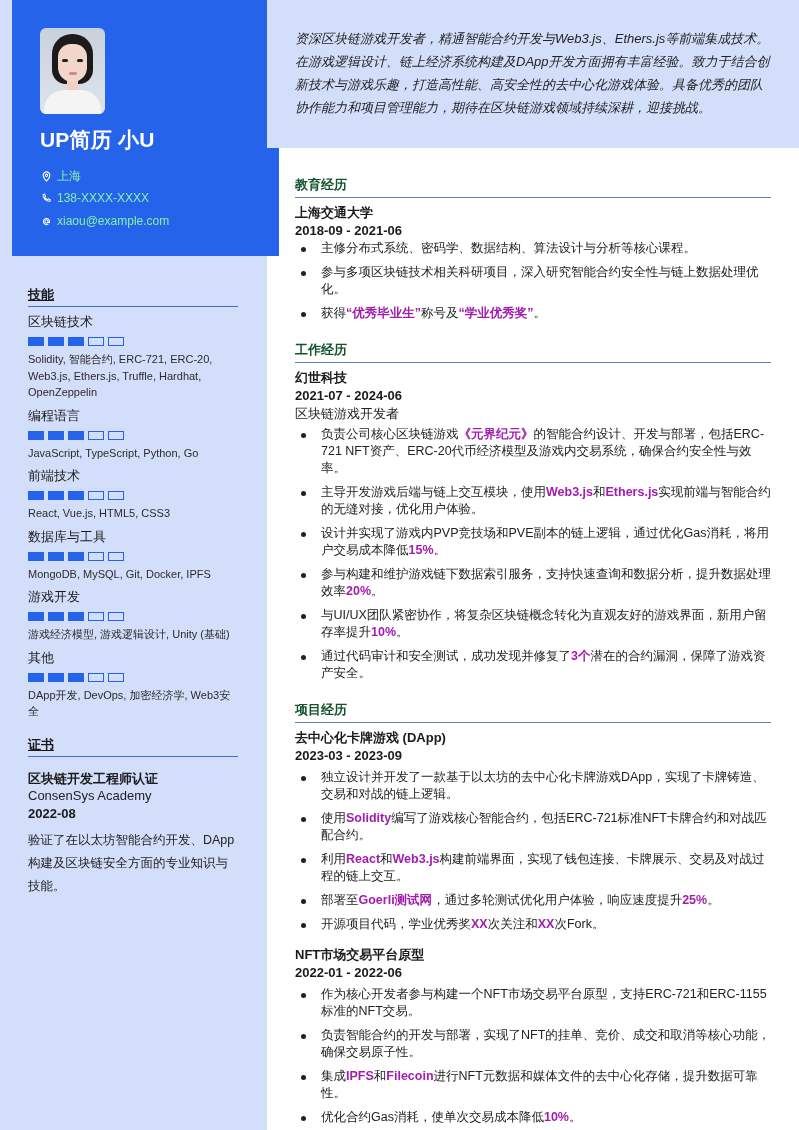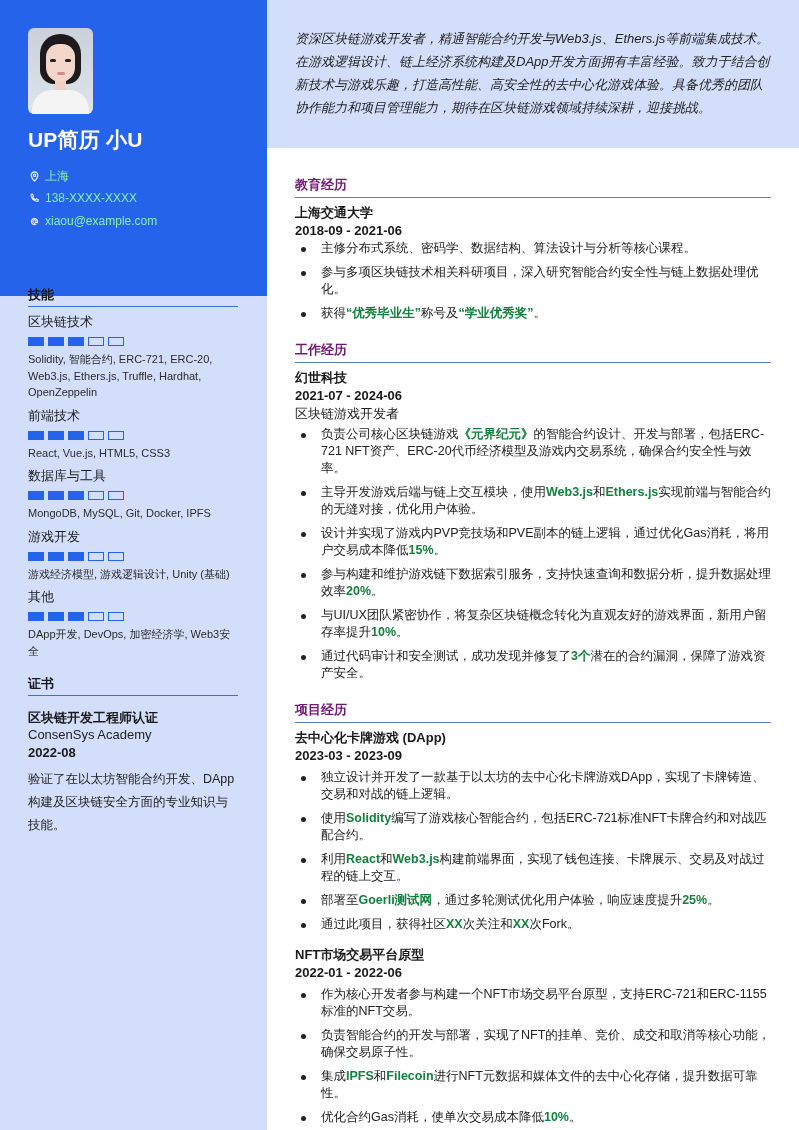--- a/index.html
+++ b/index.html
@@ -1,57 +1,57 @@
 <!DOCTYPE html>
 <html><head>
 <meta charset="utf-8">
 <style>
   * { box-sizing: border-box; margin: 0; padding: 0; }
   html, body { width: 799px; height: 1130px; background: #ffffff; }
   body { font-family: "Liberation Sans", "DejaVu Sans", sans-serif; color: #1f1f1f; position: relative; overflow: hidden; }
 
   .sidebar { position: absolute; left: 0; top: 0; width: 267px; height: 1130px; background: #d3defa; }
-  .sidebar-head { position: absolute; left: 0; top: 0; width: 267px; height: 296px; background: #2563eb; color: #fff; }
+  .sidebar-head { position: absolute; left: 12px; top: 0; width: 267px; height: 256px; background: #2563eb; color: #fff; }
   .photo { position: absolute; left: 28px; top: 28px; width: 65px; height: 86px; border-radius: 6px; overflow: hidden; background: linear-gradient(180deg, #c9d1db 0%, #dfe4ea 100%); }
   .photo .hair { position: absolute; left: 12px; top: 6px; width: 41px; height: 50px; border-radius: 20px 20px 14px 14px; background: #1d1a1c; }
   .photo .face { position: absolute; left: 18px; top: 16px; width: 29px; height: 38px; border-radius: 14px 14px 16px 16px; background: #f1d6c9; }
   .photo .eye { position: absolute; top: 31px; width: 6px; height: 3px; border-radius: 2px; background: #2a2022; }
   .photo .lip { position: absolute; left: 29px; top: 44px; width: 8px; height: 3px; border-radius: 2px; background: #d38a8a; }
   .photo .body { position: absolute; left: 4px; top: 62px; width: 57px; height: 30px; border-radius: 20px 20px 0 0; background: #f4f4f4; }
   .photo .neck { position: absolute; left: 27px; top: 52px; width: 11px; height: 14px; background: #efd0c2; }
 
   .name { position: absolute; left: 28px; top: 126px; font-size: 21px; font-weight: bold; letter-spacing: 0.2px; }
   .contact { position: absolute; left: 28px; display: flex; align-items: center; font-size: 12px; color: #86efac; }
   .contact .ic { width: 12px; height: 12px; margin-right: 5px; display: inline-flex; align-items: center; justify-content: center; }
   .contact .ic svg { width: 11px; height: 11px; }
 
   .side-body { position: absolute; left: 28px; top: 286px; width: 210px; }
-  .sec-title { font-size: 13px; font-weight: bold; color: #1a1a1a; padding-bottom: 2px; border-bottom: 1.5px solid #3d6fd8; margin-bottom: 6px; }
+  .sec-title { font-size: 13px; font-weight: bold; color: #1a1a1a; padding-bottom: 2px; border-bottom: 1.5px solid #3d6fd8; margin-bottom: 6px; text-decoration: underline; }
   .skill-name { font-size: 13px; font-weight: normal; color: #1a1a1a; margin-top: 3px; }
   .bars { display: flex; gap: 4px; margin: 6px 0 5px 0; }
   .bar { width: 16px; height: 9px; border: 1px solid #2563eb; }
   .bar.on { background: #2563eb; }
   .skill-desc { font-size: 11px; color: #2b2b2b; line-height: 16.5px; margin-bottom: 6px; }
   .cert-gap { height: 10px; }
   .cert-name { font-size: 13px; font-weight: bold; color: #1a1a1a; margin-top: 13px; line-height: 17px; }
   .cert-org { font-size: 13px; color: #222; line-height: 18px; }
   .cert-date { font-size: 13px; font-weight: bold; color: #1a1a1a; line-height: 18px; }
   .cert-desc { font-size: 12.5px; color: #222; line-height: 23px; margin-top: 6px; }
 
   .summary-box { position: absolute; left: 267px; top: 0; width: 532px; height: 148px; background: #d3defa; }
   .summary { position: absolute; left: 28px; top: 27px; width: 480px; font-size: 13px; line-height: 23px; color: #222; font-style: italic; }
 
   .main { position: absolute; left: 295px; top: 176px; width: 476px; }
-  .m-sec-title { font-size: 13px; font-weight: bold; color: #701a75; padding-bottom: 3px; border-bottom: 1.5px solid #5b7fc7; margin-bottom: 6px; }
+  .m-sec-title { font-size: 13px; font-weight: bold; color: #14532d; padding-bottom: 3px; border-bottom: 1.5px solid #5b7fc7; margin-bottom: 6px; }
   .entry-head { display: flex; justify-content: space-between; font-size: 13px; font-weight: bold; color: #1a1a1a; line-height: 18px; flex-direction: column; }
   .entry-sub { display: flex; justify-content: space-between; font-size: 13px; color: #222; line-height: 17px; margin-bottom: 4px; }
   ul.bullets { list-style: none; }
   ul.bullets li { position: relative; padding-left: 26px; font-size: 12.5px; line-height: 17px; color: #222; margin-bottom: 7px; }
   ul.bullets li::before { content: ""; position: absolute; left: 6px; top: 7px; width: 5px; height: 5px; border-radius: 50%; background: #222; }
-  ul.bullets li b { font-weight: bold; color: #15803d; }
+  ul.bullets li b { font-weight: bold; color: #a21caf; }
   .sec-gap { height: 12px; }
   .entry-gap { height: 6px; }
 </style>
 </head>
 <body>
 
 <div class="sidebar">
   <div class="sidebar-head">
     <div class="photo">
       <div class="hair"></div>
@@ -100,20 +100,31 @@
           <div class="bars">
             <span class="bar on"></span>
             <span class="bar on"></span>
             <span class="bar on"></span>
             <span class="bar"></span>
             <span class="bar"></span>
           </div>
           <div class="skill-desc">Solidity, 智能合约, ERC-721, ERC-20, Web3.js, Ethers.js, Truffle, Hardhat, OpenZeppelin</div>
         </div>
         <div>
+          <div class="skill-name">编程语言</div>
+          <div class="bars">
+            <span class="bar on"></span>
+            <span class="bar on"></span>
+            <span class="bar on"></span>
+            <span class="bar"></span>
+            <span class="bar"></span>
+          </div>
+          <div class="skill-desc">JavaScript, TypeScript, Python, Go</div>
+        </div>
+        <div>
           <div class="skill-name">前端技术</div>
           <div class="bars">
             <span class="bar on"></span>
             <span class="bar on"></span>
             <span class="bar on"></span>
             <span class="bar"></span>
             <span class="bar"></span>
           </div>
           <div class="skill-desc">React, Vue.js, HTML5, CSS3</div>
         </div>
@@ -206,21 +217,21 @@
   <div>
     <div class="entry-head" style="margin-bottom:4px">
       <span>去中心化卡牌游戏 (DApp)</span>
       <span>2023-03 - 2023-09</span>
     </div>
     <ul class="bullets">
         <li><span>独立设计并开发了一款基于以太坊的去中心化卡牌游戏DApp，实现了卡牌铸造、交易和对战的链上逻辑。</span></li>
         <li><span>使用</span><b>Solidity</b><span>编写了游戏核心智能合约，包括ERC-721标准NFT卡牌合约和对战匹配合约。</span></li>
         <li><span>利用</span><b>React</b><span>和</span><b>Web3.js</b><span>构建前端界面，实现了钱包连接、卡牌展示、交易及对战过程的链上交互。</span></li>
         <li><span>部署至</span><b>Goerli测试网</b><span>，通过多轮测试优化用户体验，响应速度提升</span><b>25%</b><span>。</span></li>
-        <li><span>通过此项目，获得社区</span><b>XX</b><span>次关注和</span><b>XX</b><span>次Fork。</span></li>
+        <li><span>开源项目代码，学业优秀奖</span><b>XX</b><span>次关注和</span><b>XX</b><span>次Fork。</span></li>
       </ul>
   </div>
   <div class="entry-gap"></div>
   <div>
     <div class="entry-head" style="margin-bottom:4px">
       <span>NFT市场交易平台原型</span>
       <span>2022-01 - 2022-06</span>
     </div>
     <ul class="bullets">
         <li><span>作为核心开发者参与构建一个NFT市场交易平台原型，支持ERC-721和ERC-1155标准的NFT交易。</span></li>

